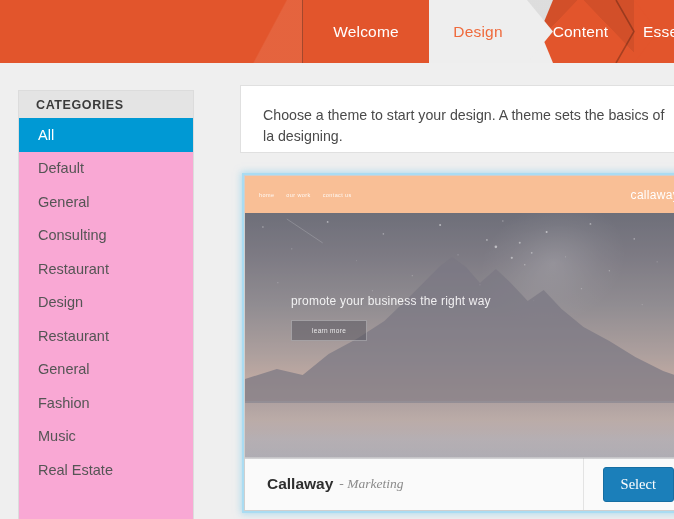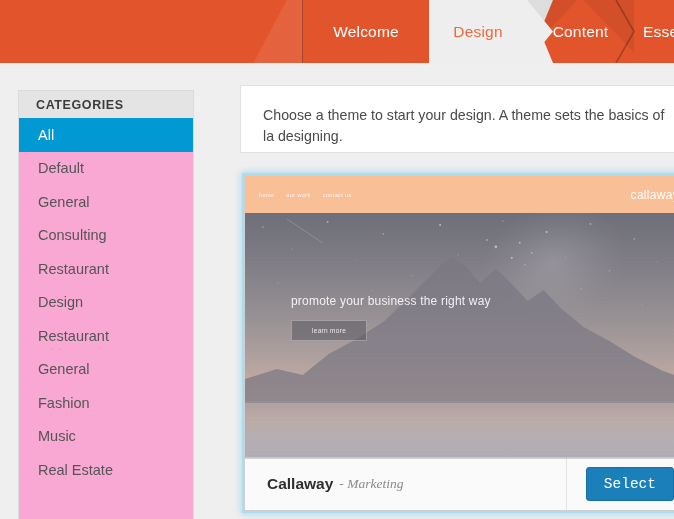--- a/index.html
+++ b/index.html
@@ -406,21 +406,21 @@
   }
   .select-btn {
     margin: 0 19px;
     background: #1b7fba;
     border: 1px solid #166ea2;
     border-radius: 3px;
     color: #ffffff;
     font-size: 14.5px;
     padding: 8px 17px;
     cursor: pointer;
-    font-family: Liberation Mono, monospace;
+    font-family: Liberation Serif, serif;
   }
 </style>
 </head>
 <body>
 
 <div id="app">
 
   <div class="header">
     <div class="header-diag"></div>
     <div class="header-sep" style="left:302px;"></div>

